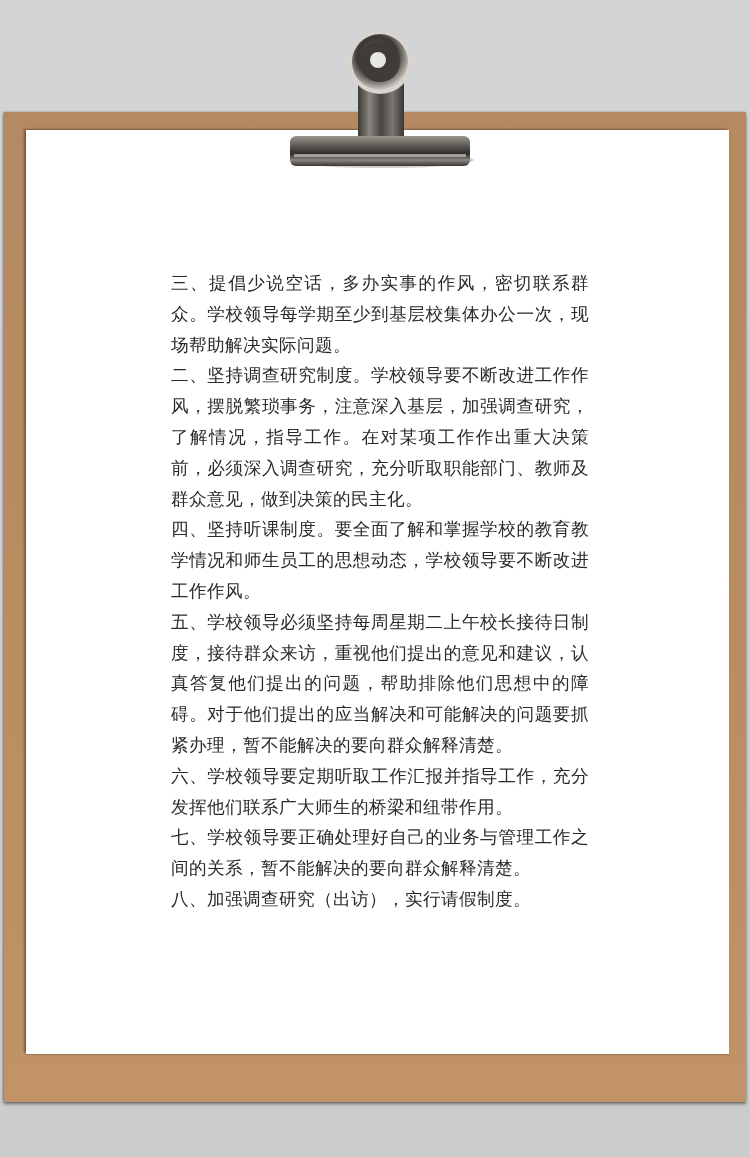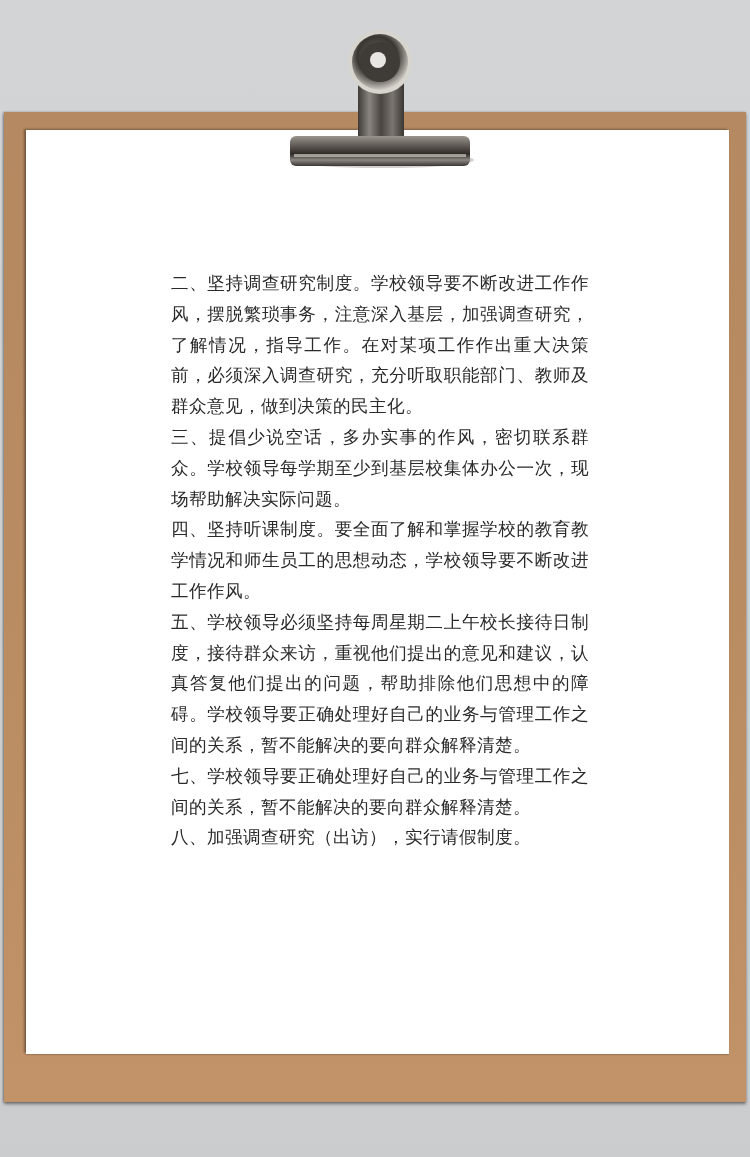--- a/index.html
+++ b/index.html
@@ -58,19 +58,20 @@
   <rect x="78" y="58" width="46" height="80" rx="6" fill="url(#metal)"></rect>
   <circle cx="100" cy="42" r="32" fill="#d8d4ce"></circle>
   <circle cx="100" cy="42" r="28" fill="url(#ring)"></circle>
   <circle cx="100" cy="42" r="20" fill="#3f3b37"></circle>
   <circle cx="98" cy="40" r="8" fill="#e8e6e2"></circle>
   <rect x="10" y="116" width="180" height="30" rx="6" fill="url(#bar)"></rect>
   <rect x="14" y="134" width="172" height="3" fill="#c9c4be" opacity="0.7"></rect>
 </svg>
 
 <div class="content">
+  <p class="para">三、提倡少说空话，多办实事的作风，密切联系群众。学校领导每学期至少到基层校集体办公一次，现场帮助解决实际问题。</p>
   <p class="para">二、坚持调查研究制度。学校领导要不断改进工作作风，摆脱繁琐事务，注意深入基层，加强调查研究，了解情况，指导工作。在对某项工作作出重大决策前，必须深入调查研究，充分听取职能部门、教师及群众意见，做到决策的民主化。</p>
-  <p class="para">三、提倡少说空话，多办实事的作风，密切联系群众。学校领导每学期至少到基层校集体办公一次，现场帮助解决实际问题。</p>
   <p class="para">四、坚持听课制度。要全面了解和掌握学校的教育教学情况和师生员工的思想动态，学校领导要不断改进工作作风。</p>
-  <p class="para">五、学校领导必须坚持每周星期二上午校长接待日制度，接待群众来访，重视他们提出的意见和建议，认真答复他们提出的问题，帮助排除他们思想中的障碍。学校领导要正确处理好自己的业务与管理工作之间的关系，暂不能解决的要向群众解释清楚。</p>
+  <p class="para">五、学校领导必须坚持每周星期二上午校长接待日制度，接待群众来访，重视他们提出的意见和建议，认真答复他们提出的问题，帮助排除他们思想中的障碍。对于他们提出的应当解决和可能解决的问题要抓紧办理，暂不能解决的要向群众解释清楚。</p>
+  <p class="para">六、学校领导要定期听取工作汇报并指导工作，充分发挥他们联系广大师生的桥梁和纽带作用。</p>
   <p class="para">七、学校领导要正确处理好自己的业务与管理工作之间的关系，暂不能解决的要向群众解释清楚。</p>
   <p class="para">八、加强调查研究（出访），实行请假制度。</p>
 </div>
 
 </body></html>

